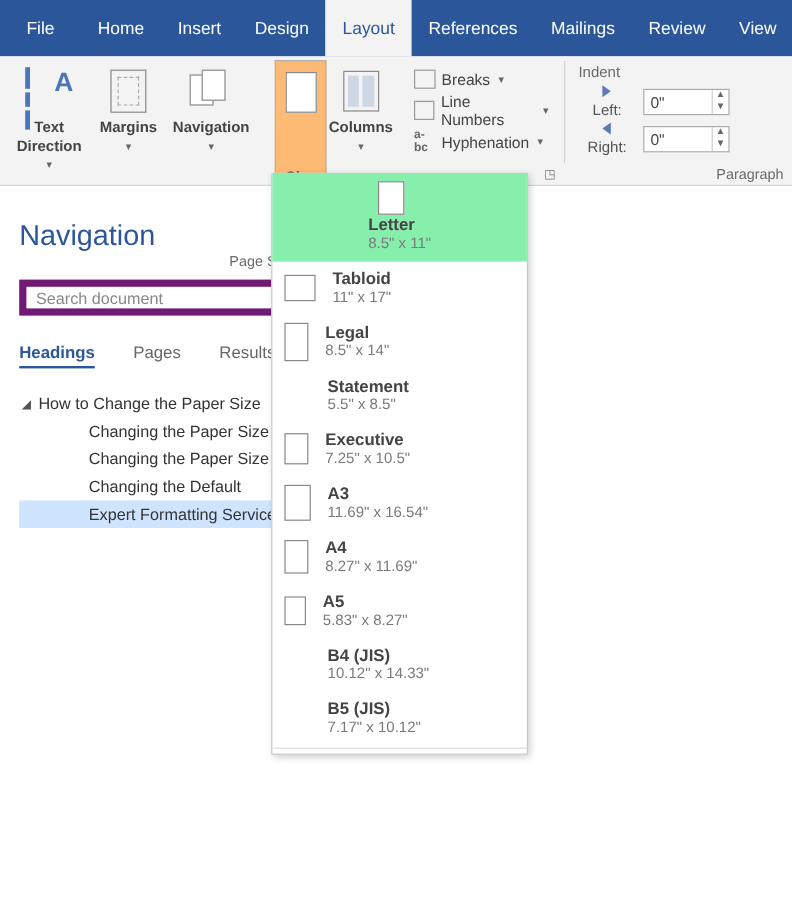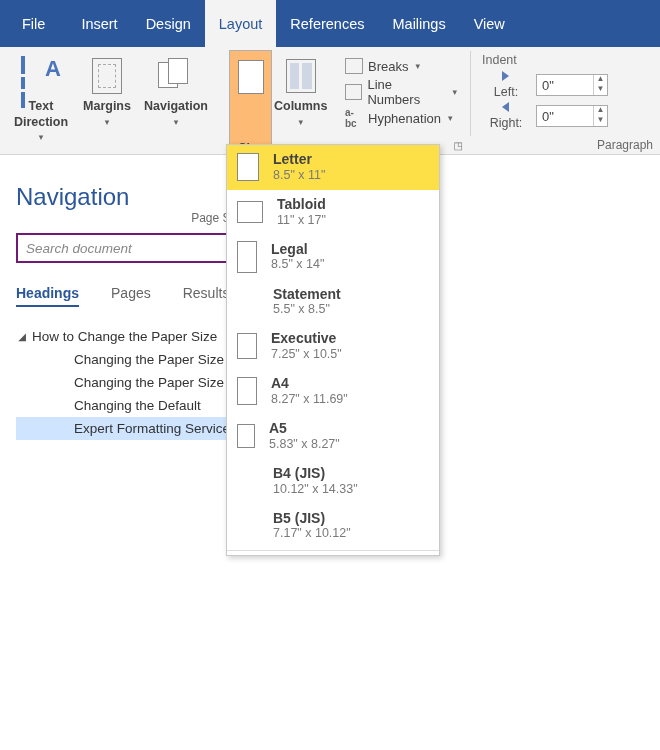--- a/index.html
+++ b/index.html
@@ -35,40 +35,40 @@
   .indrow { display:flex; align-items:center; gap:6px;}
   .indrow .lab { width:48px; display:flex; align-items:center; gap:4px;flex-direction:column;}
   .spinbox { display:flex; align-items:center; border:1px solid #ababab; background:#fff; height:22px; width:72px;}
   .spinbox .val { flex:1; padding-left:5px; font-size:13px; color:#444;}
   .spinbox .arrows { width:14px; display:flex; flex-direction:column; border-left:1px solid #ccc;}
   .spinbox .arrows span { height:10px; line-height:8px; font-size:8px; text-align:center; color:#666;}
 
   
   .navpane { position:absolute; top:155px; left:0; width:430px; padding:10px 16px; }
   .navpane h1 { font-weight:400; font-size:24px; color:#2b579a; margin:18px 0 22px 0;}
-  .searchbox { display:flex; align-items:center; border:2px solid #701a75; height:30px; padding:0 8px; width:397px; color:#888; font-size:13.5px;font-style:italic;}
+  .searchbox { display:flex; align-items:center; border:6px solid #701a75; height:30px; padding:0 8px; width:397px; color:#888; font-size:13.5px;}
   .searchbox .mag { margin-left:auto; font-size:14px; color:#888;}
   .searchbox .dd { font-size:9px; color:#888; margin-left:4px;}
 
   .navtabs { display:flex; gap:32px; margin-top:22px; font-size:14px; color:#666;}
   .navtabs .ntab.active { color:#2b579a; font-weight:600; border-bottom:2px solid #2b579a; padding-bottom:4px;}
 
   .outline { margin-top:18px; font-size:13.5px; color:#333;}
   .outline .row { padding:4px 0; display:flex; align-items:center;}
   .outline .toggle { width:12px; text-align:center; color:#555; font-size:10px; margin-right:4px;}
   .outline .lvl1 { padding-left:0px;}
   .outline .lvl2 { padding-left:58px;}
   .outline .row.sel { background:#cfe4ff;}
 
   
   .menu { position:absolute; top:144px; left:226px; width:214px; background:#fff; border:1px solid #c9c9c9; box-shadow:2px 2px 6px rgba(0,0,0,.2); z-index:50; padding-bottom:2px;}
   .mitem { display:flex; align-items:center; padding:6px 10px 7px 10px; cursor:pointer;}
   .mitem .ic { width:22px; height:28px; border:1px solid #888; background:#fff; margin-right:14px; flex-shrink:0;}
   .mitem .ic.wide { height:22px; width:26px;}
-  .mitem.hl { background:#fde047;}
+  .mitem.hl { background:#86efac;flex-direction:column;}
   .mitem .name { font-size:14px; font-weight:600; color:#444; line-height:1.2;}
   .mitem .dim { font-size:12.5px; color:#7a7a7a; line-height:1.2;}
   .msep { border-top:1px solid #ddd; margin:2px 0;}
   .more { text-align:center; padding:8px 0; font-size:14px; color:#444; cursor:pointer;}
 
   
   .ic-textdir { position:relative; width:40px; height:40px;}
   .ic-textdir .bars { position:absolute; left:0; top:0;}
   .ic-textdir .bars span { display:block; width:4px; background:#4a74bb; margin-bottom:3px;}
   .ic-textdir .A { position:absolute; right:0; top:0; font-size:22px; font-weight:bold; color:#4a74bb;}
@@ -81,25 +81,27 @@
   .ic-cols{width:30px;height:34px;border:1px solid #888;position:relative;display:flex;gap:3px;padding:3px;}
   .ic-cols span{flex:1;background:#cfd7e4;}
   .arrowL{display:inline-block;width:0;height:0;border-top:5px solid transparent;border-bottom:5px solid transparent;border-right:7px solid #5a7bb5;margin-right:1px;}
   .arrowR{display:inline-block;width:0;height:0;border-top:5px solid transparent;border-bottom:5px solid transparent;border-left:7px solid #5a7bb5;margin-right:1px;}
 </style>
 </head>
 <body>
 
 <div class="tabbar">
   <div class="tab file">File</div>
+  <div class="tab">Home</div>
   <div class="tab">Insert</div>
   <div class="tab">Design</div>
   <div class="tab active">Layout</div>
   <div class="tab">References</div>
   <div class="tab">Mailings</div>
+  <div class="tab">Review</div>
   <div class="tab">View</div>
 </div>
 
 <div class="ribbon">
   <div class="group" style="width:224px">
     <div class="items">
       <div class="bigbtn">
         <div class="iconbox">
             <div class="ic-textdir">
           <div class="bars">
@@ -282,20 +284,27 @@
       </div>
   </div>
   <div class="mitem">
     <div class="ic" style="height:26px;width:20px"></div>
     <div>
         <div class="name">Executive</div>
         <div class="dim">7.25" x 10.5"</div>
       </div>
   </div>
   <div class="mitem">
+    <div class="ic" style="height:30px;width:22px"></div>
+    <div>
+        <div class="name">A3</div>
+        <div class="dim">11.69" x 16.54"</div>
+      </div>
+  </div>
+  <div class="mitem">
     <div class="ic" style="height:28px;width:20px"></div>
     <div>
         <div class="name">A4</div>
         <div class="dim">8.27" x 11.69"</div>
       </div>
   </div>
   <div class="mitem">
     <div class="ic" style="height:24px;width:18px"></div>
     <div>
         <div class="name">A5</div>

